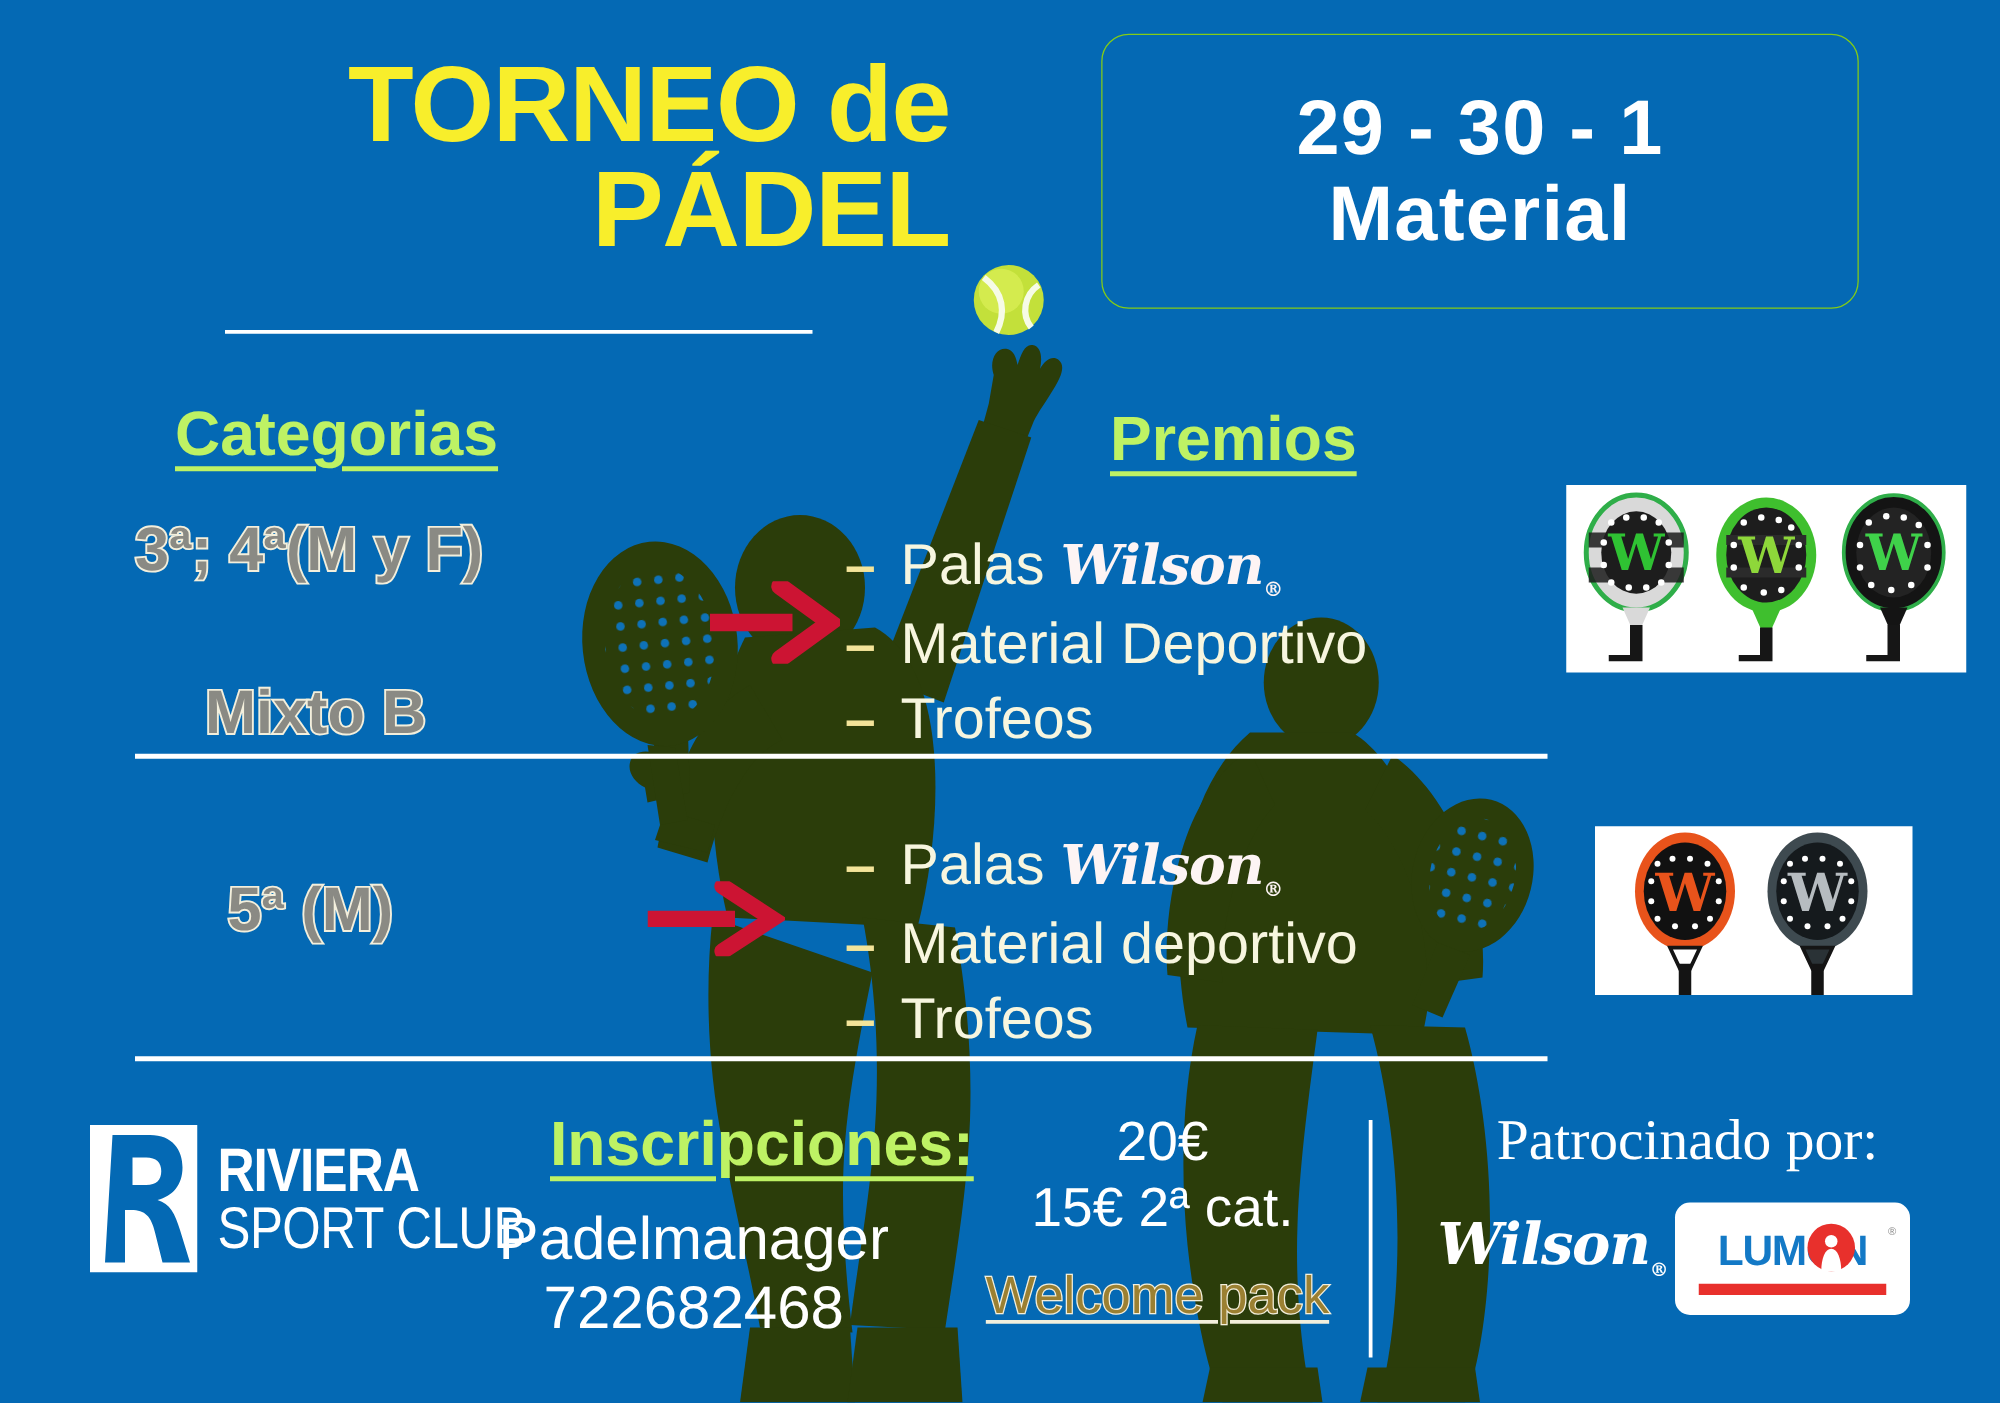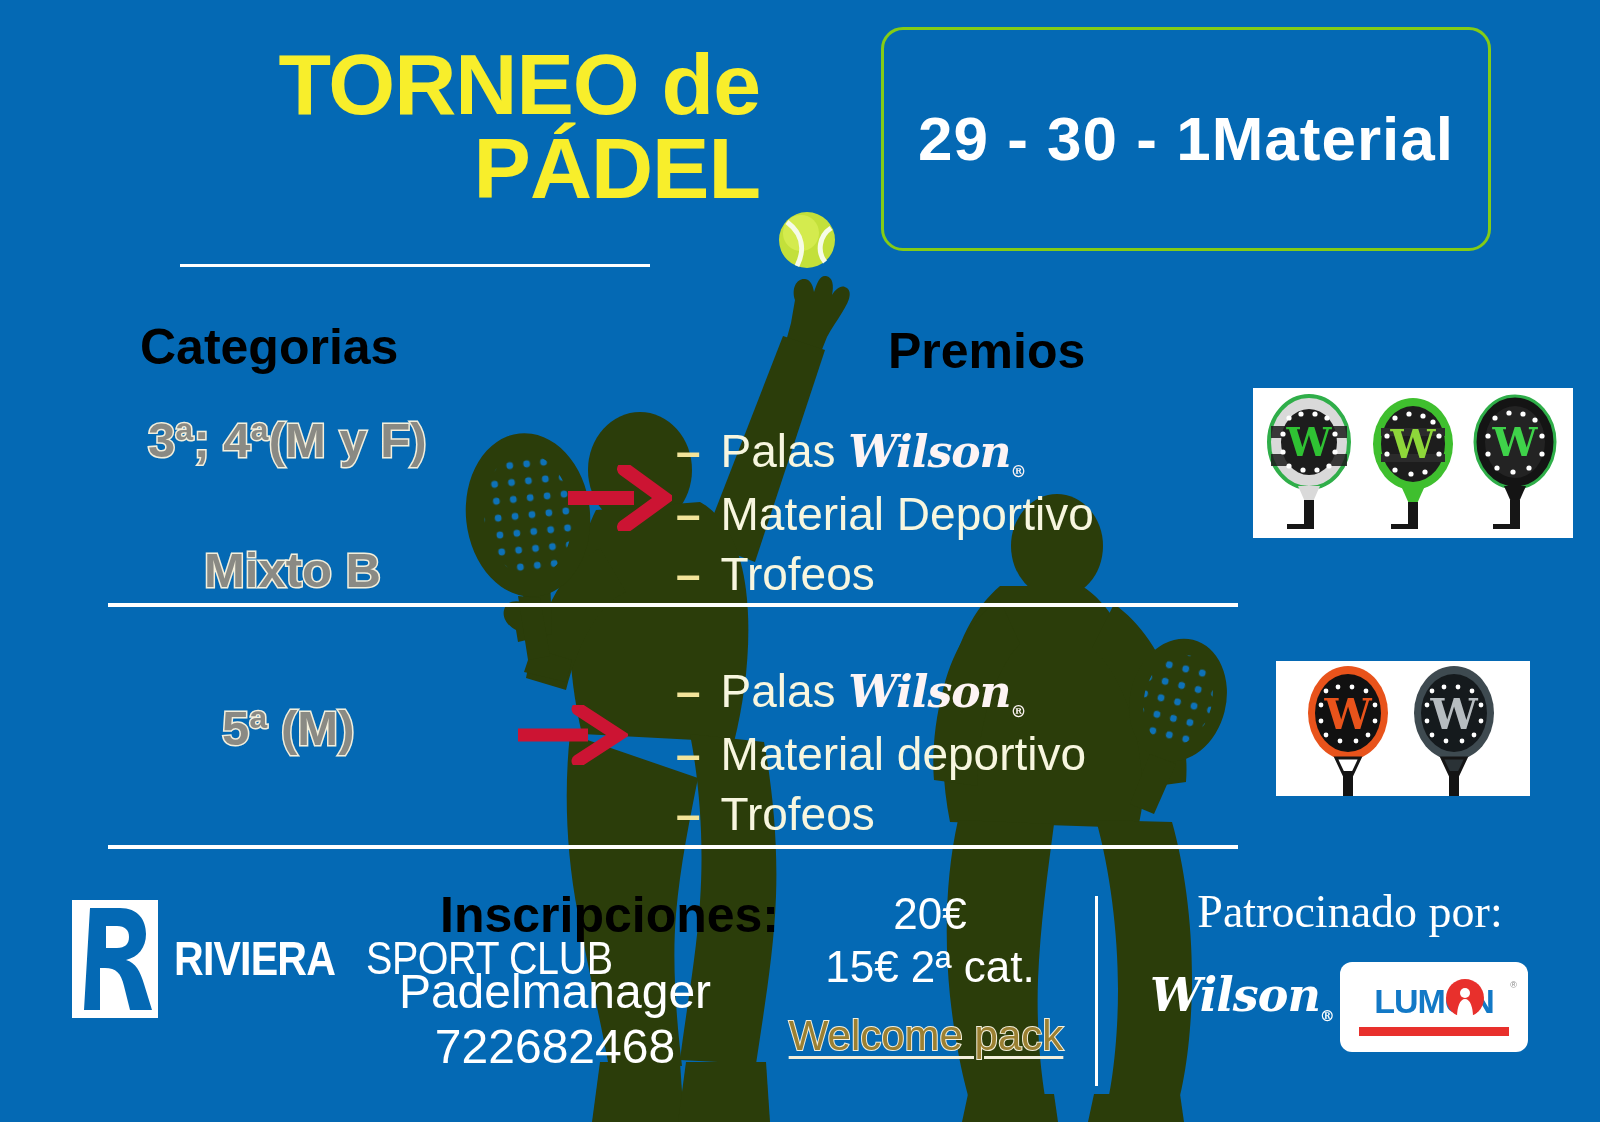--- a/index.html
+++ b/index.html
@@ -16,42 +16,41 @@
     color:#f8ee2b;font-weight:700;font-size:86px;line-height:0.98;
     letter-spacing:-1px;
   }
   #title-rule{
     left:180px;top:264px;width:470px;height:3px;background:#ffffff;
   }
 
   
   #date-box{
     left:881px;top:27px;width:604px;height:218px;
-    border:3px solid #84cc16;border-radius:22px;
+    border:1px solid #84cc16;border-radius:22px;
     display:flex;align-items:center;justify-content:center;
-    flex-direction:row;
+    flex-direction:column;
   }
   #date-box .l{
     color:#ffffff;font-weight:700;font-size:62px;line-height:1.12;
     text-align:center;letter-spacing:1px;
   }
 
   
   .yellow-head{
-    color:#000000;font-weight:700;font-size:50px;
-    text-decoration-thickness:4px;
+    color:#bef264;font-weight:700;font-size:50px;
+    text-decoration:underline;text-decoration-thickness:4px;
     text-underline-offset:9px;white-space:nowrap;
   }
 
   
   .cat{
     color:#8a8a84;font-weight:700;font-size:49px;white-space:nowrap;
     -webkit-text-stroke:3px #f3efdc;
     paint-order:stroke fill;
-    margin-left:40px;
   }
 
   
   .prize-row{display:flex;align-items:baseline;gap:20px;margin-bottom:6px;}
   .dash{color:#f3e49a;font-weight:700;font-size:44px;line-height:1;}
   .prize-txt{color:#f7f6df;font-size:46px;font-weight:500;white-space:nowrap;}
   .wilson-script{
     font-family:"DejaVu Serif",serif;font-style:italic;font-weight:700;
     color:#fdf4f4;font-size:44px;letter-spacing:-1px;
   }
@@ -80,21 +79,21 @@
     text-underline-offset:6px;
   }
   #patro{
     left:1150px;top:885px;width:400px;text-align:center;
     color:#ffffff;font-family:"Liberation Serif",serif;font-size:46px;
   }
 
   
   #riviera{left:72px;top:900px;display:flex;align-items:center;gap:16px;}
   #riviera-mark{width:86px;height:118px;position:relative;}
-  #riviera-words{display:flex;flex-direction:row;line-height:0.92;}
+  #riviera-words{display:flex;flex-direction:column;line-height:0.92;}
   #riviera-words .w1{
     color:#fff;font-weight:700;font-size:49px;letter-spacing:-1px;
     transform:scaleX(.84);transform-origin:left center;
   }
   #riviera-words .w2{
     color:#fff;font-weight:400;font-size:47px;letter-spacing:-0.5px;
     transform:scaleX(.84);transform-origin:left center;
   }
 
   

